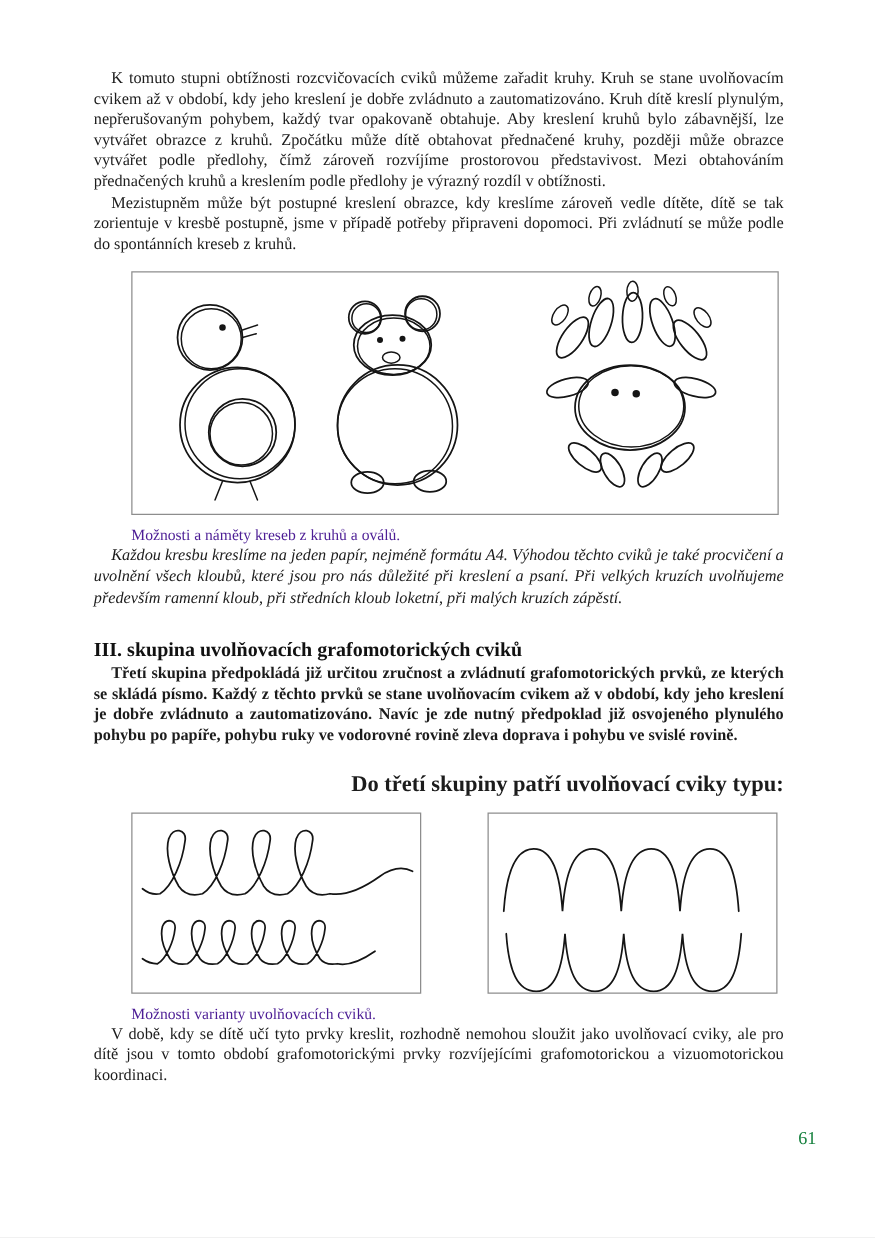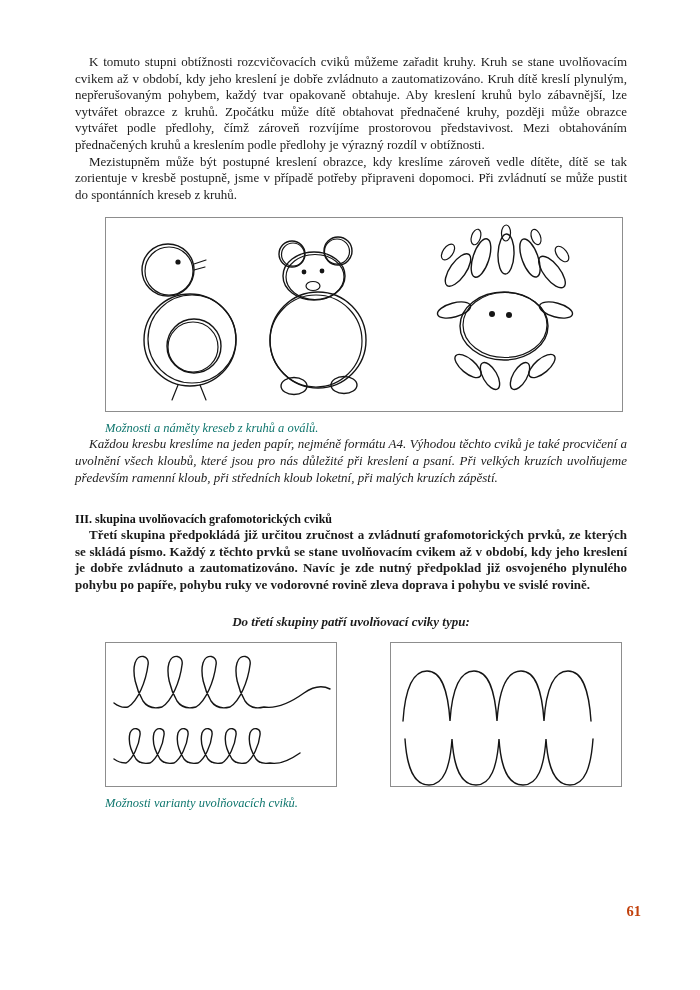--- a/index.html
+++ b/index.html
@@ -27,68 +27,66 @@
     box-sizing:border-box;
     border:1px solid #8d8d8d;
     background:#fff;
   }
   .fig1{
     margin:14px 0 0 30px;
     width:518px;height:195px;
   }
   .caption{
     margin:9px 0 0 30px;
-    font-style:italic;
     font-size:12.5px;
-    color:#0f766e;
+    color:#4c1d95;
   }
   .par3{margin-top:24px;font-style:italic;}
   h2.section-heading{
     margin:26px 0 0 0;
-    font-size:12px;
+    font-size:16px;
     font-weight:bold;
     color:#111;
   }
   .par4{margin-top:9px;font-weight:bold;}
   .intro-line{
     margin:20px 0 0 0;
-    font-size:13px;
+    font-size:18px;
     font-weight:bold;
     text-indent:0;
-    text-align:center;
-    font-style:italic;
+    text-align:right;
   }
   .fig-row{
     margin:12px 0 0 30px;
     display:flex;
     gap:53px;
   }
   .fig2{
     width:232px;height:145px;
   }
   .par5{margin-top:34px;}
   .page-number{
     position:absolute;
-    right:59px;top:903px;
-    font-weight:bold;
+    right:47px;top:903px;
+    font-weight:normal;
     font-size:14.5px;
-    color:#c2410c;
+    color:#15803d;
   }
   svg .stroke{fill:none;stroke:#151515;stroke-width:1.4;stroke-linecap:round;}
   svg .stroke-thin{fill:none;stroke:#151515;stroke-width:1.2;stroke-linecap:round;}
   svg .dot{fill:#151515;stroke:none;}
 </style>
 </head>
 <body>
 
 <div class="page">
   <div class="content">
 
     <p class="body-par">K tomuto stupni obtížnosti rozcvičovacích cviků můžeme zařadit kruhy. Kruh se stane uvolňovacím cvikem až v období, kdy jeho kreslení je dobře zvládnuto a zautomatizováno. Kruh dítě kreslí plynulým, nepřerušovaným pohybem, každý tvar opakovaně obtahuje. Aby kreslení kruhů bylo zábavnější, lze vytvářet obrazce z kruhů. Zpočátku může dítě obtahovat přednačené kruhy, později může obrazce vytvářet podle předlohy, čímž zároveň rozvíjíme prostorovou představivost. Mezi obtahováním přednačených kruhů a kreslením podle předlohy je výrazný rozdíl v obtížnosti.</p>
-    <p class="body-par">Mezistupněm může být postupné kreslení obrazce, kdy kreslíme zároveň vedle dítěte, dítě se tak zorientuje v kresbě postupně, jsme v případě potřeby připraveni dopomoci. Při zvládnutí se může pustit do spontánních kreseb z kruhů.</p>
+    <p class="body-par">Mezistupněm může být postupné kreslení obrazce, kdy kreslíme zároveň vedle dítěte, dítě se tak zorientuje v kresbě postupně, jsme v případě potřeby připraveni dopomoci. Při zvládnutí se může podle do spontánních kreseb z kruhů.</p>
 
     <div class="fig-frame fig1">
       <svg width="516" height="193" viewBox="0 0 516 193">
 
         <g>
           <circle class="stroke" cx="62" cy="52" r="26"></circle>
           <circle class="stroke-thin" cx="63" cy="53" r="24"></circle>
           <circle class="dot" cx="72" cy="44" r="2.6"></circle>
           <path class="stroke-thin" d="M88 46 L100 42 M88 52 L99 49"></path>
           <circle class="stroke" cx="84" cy="122" r="46"></circle>
@@ -179,17 +177,18 @@
             c 2 30 9 46 24 46 c 15 0 21 -18 23 -46
             c 2 30 9 46 24 46 c 15 0 21 -18 23 -46
             c 2 30 9 46 24 46 c 15 0 21 -18 23 -46
             c 2 30 9 46 24 46 c 15 0 21 -18 23 -46"></path>
         </svg>
       </div>
     </div>
 
     <div class="caption">Možnosti varianty uvolňovacích cviků.</div>
 
+    <p class="body-par par5">V době, kdy se dítě učí tyto prvky kreslit, rozhodně nemohou sloužit jako uvolňovací cviky, ale pro dítě jsou v tomto období grafomotorickými prvky rozvíjejícími grafomotorickou a vizuomotorickou koordinaci.</p>
 
   </div>
 
   <div class="page-number">61</div>
 </div>
 
 </body></html>

